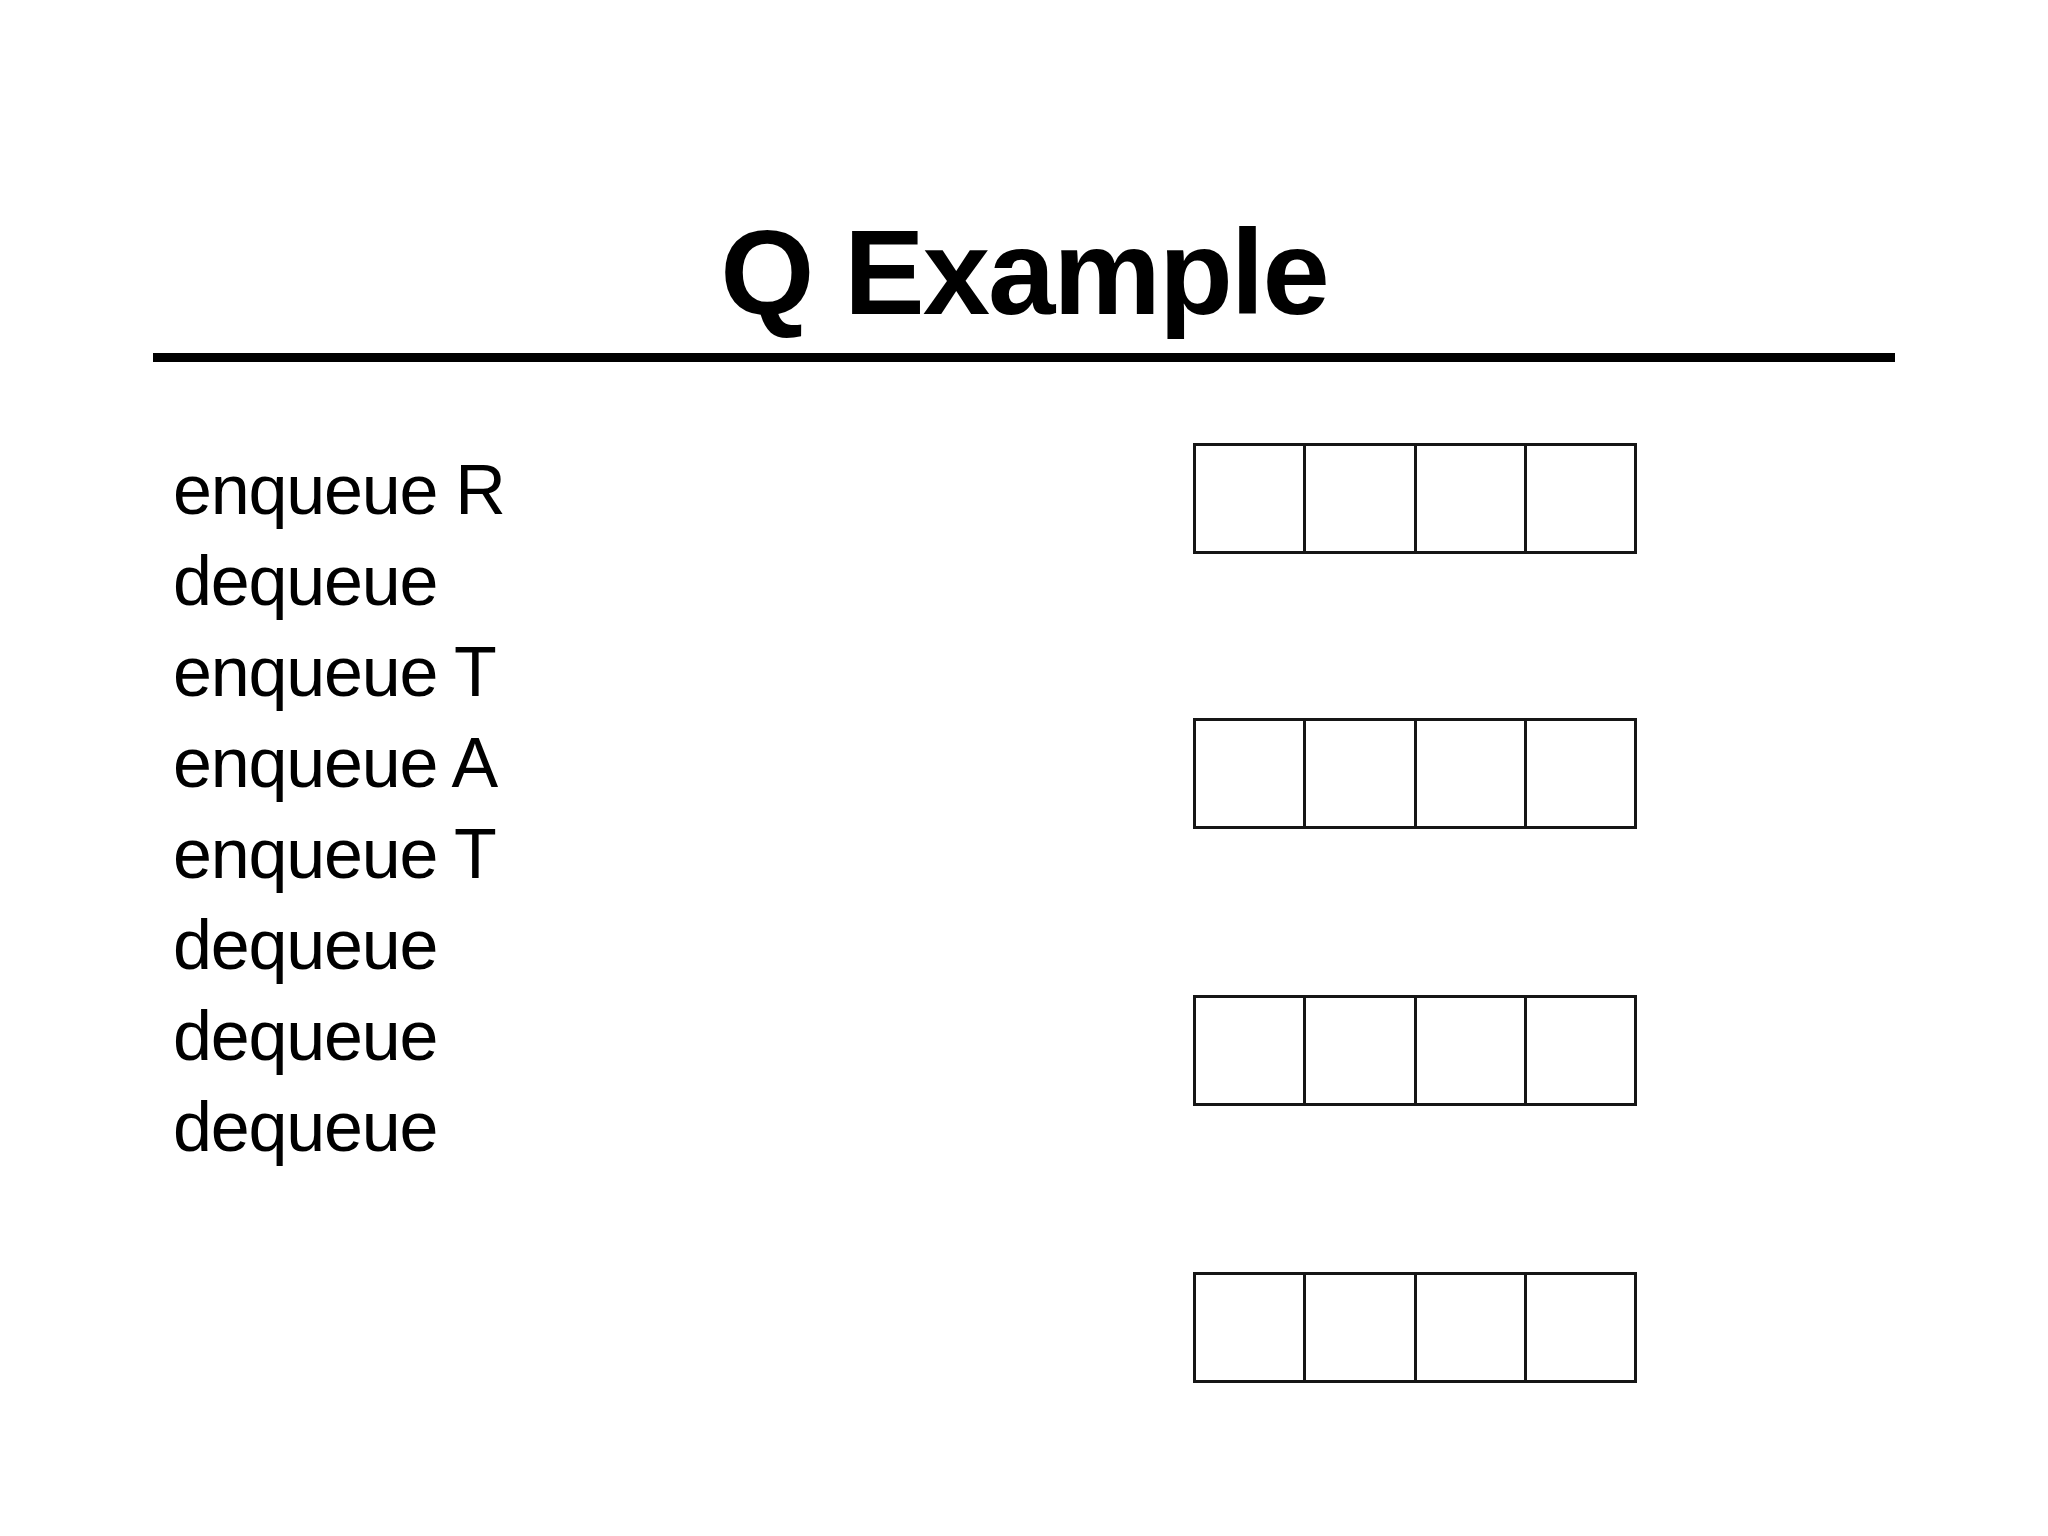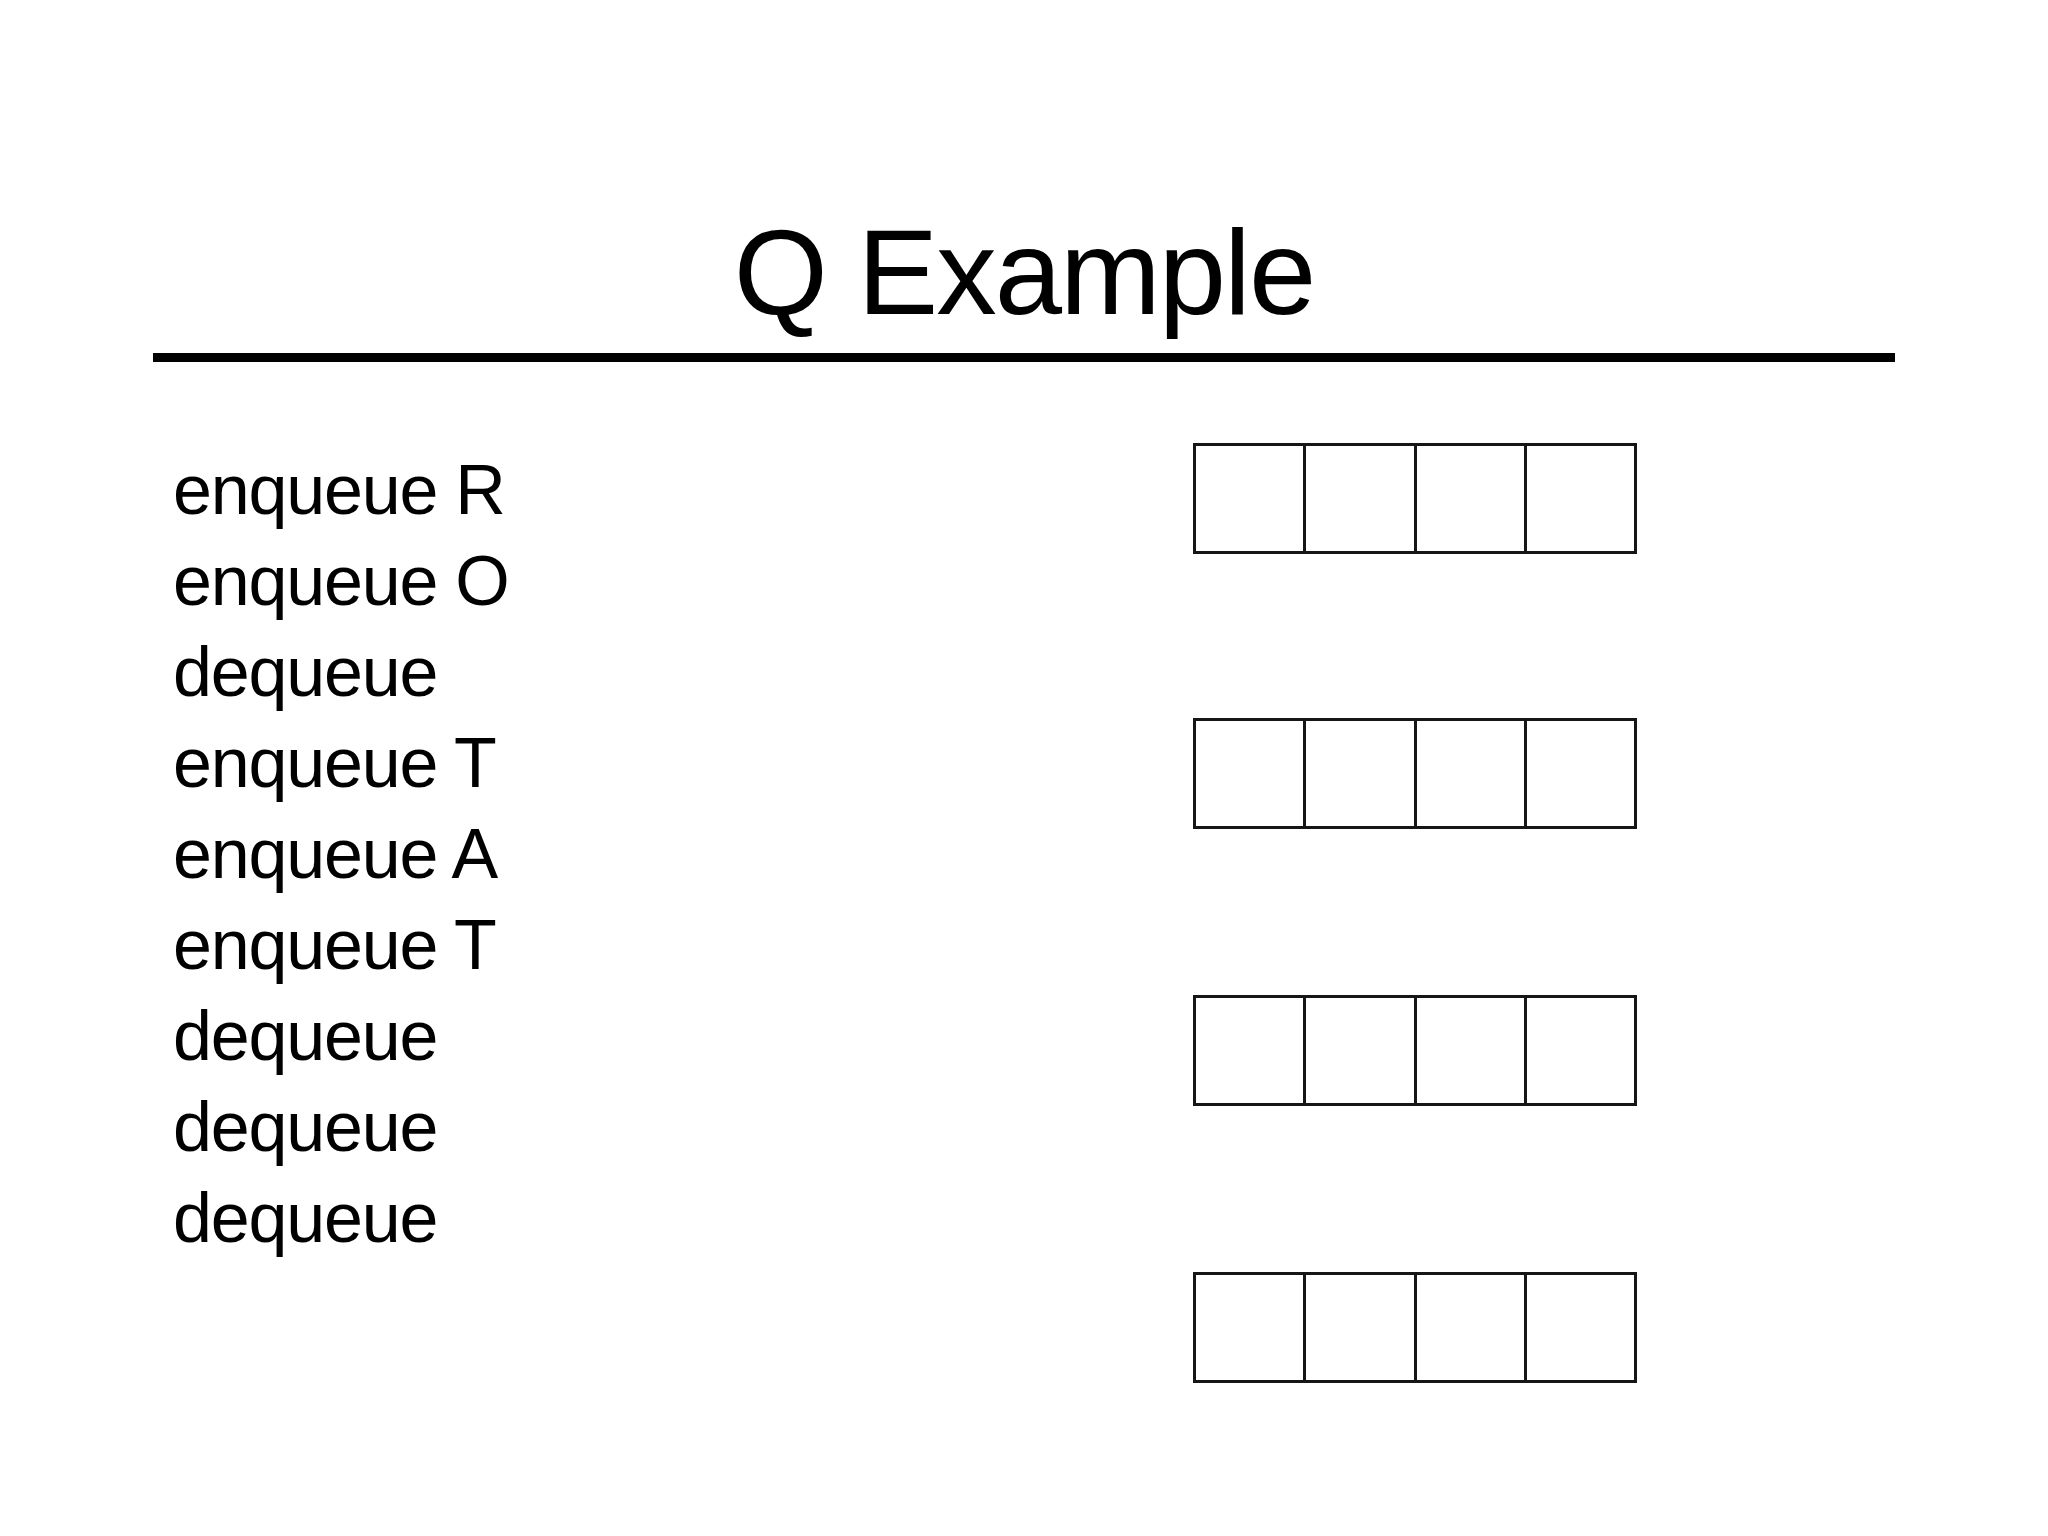--- a/index.html
+++ b/index.html
@@ -13,21 +13,21 @@
   }
   .slide { position: absolute; inset: 0; }
 
   .title {
     position: absolute;
     top: 212px;
     left: 0;
     width: 2048px;
     text-align: center;
     font-size: 121px;
-    font-weight: 400;
+    font-weight: 700;
     letter-spacing: -2px;
     line-height: 1;
     white-space: pre;
   }
 
   .rule {
     position: absolute;
     left: 153px;
     top: 353px;
     width: 1742px;
@@ -67,21 +67,21 @@
   .queue-cell:first-child { border-left: none; }
 </style>
 </head>
 <body style="--bg: #ffffff; --fg: #000000; --line: #000000; --box: #161616;">
 
 <div class="slide">
   <div class="title">Q Example</div>
 
   <div class="rule"></div>
 
-  <div class="ops"><div>enqueue R</div><div>enqueue O</div><div>dequeue</div><div>enqueue T</div><div>enqueue A</div><div>enqueue T</div><div>dequeue</div><div>dequeue</div><div>dequeue</div></div>
+  <div class="ops"><div>enqueue R</div><div>dequeue</div><div>enqueue T</div><div>enqueue A</div><div>enqueue T</div><div>dequeue</div><div>dequeue</div><div>dequeue</div></div>
 
   <div class="queues">
       <div class="queue-box" style="top: 443px;">
         <div class="queue-cell"></div>
         <div class="queue-cell"></div>
         <div class="queue-cell"></div>
         <div class="queue-cell"></div>
       </div>
       <div class="queue-box" style="top: 718px;">
         <div class="queue-cell"></div>

